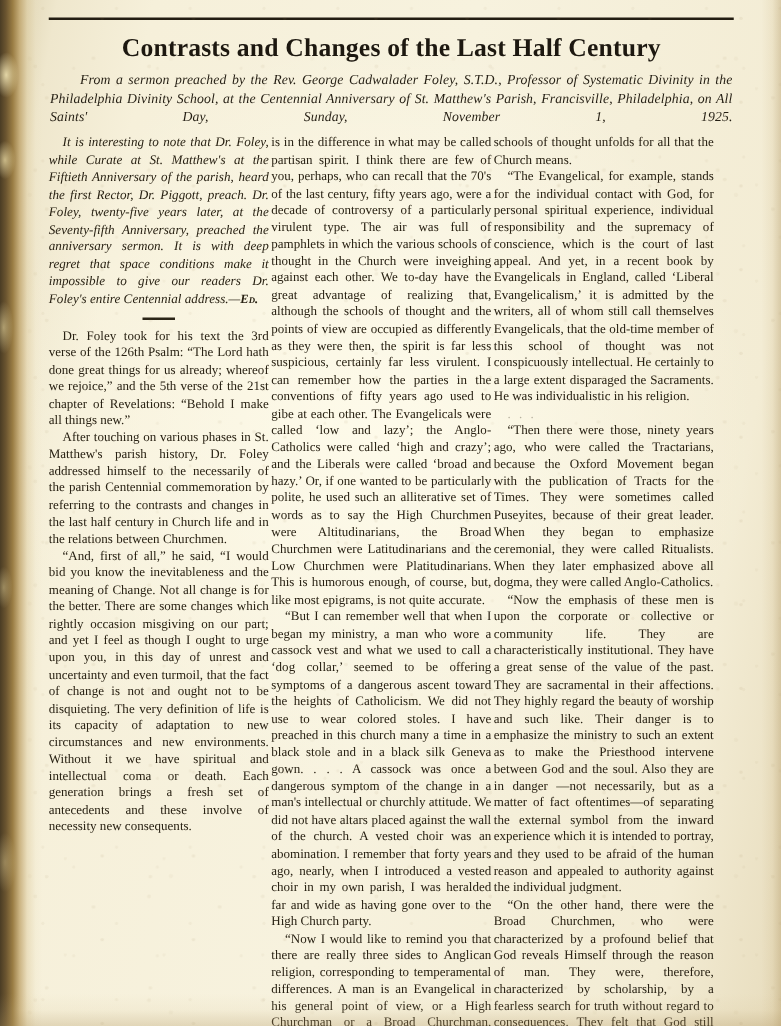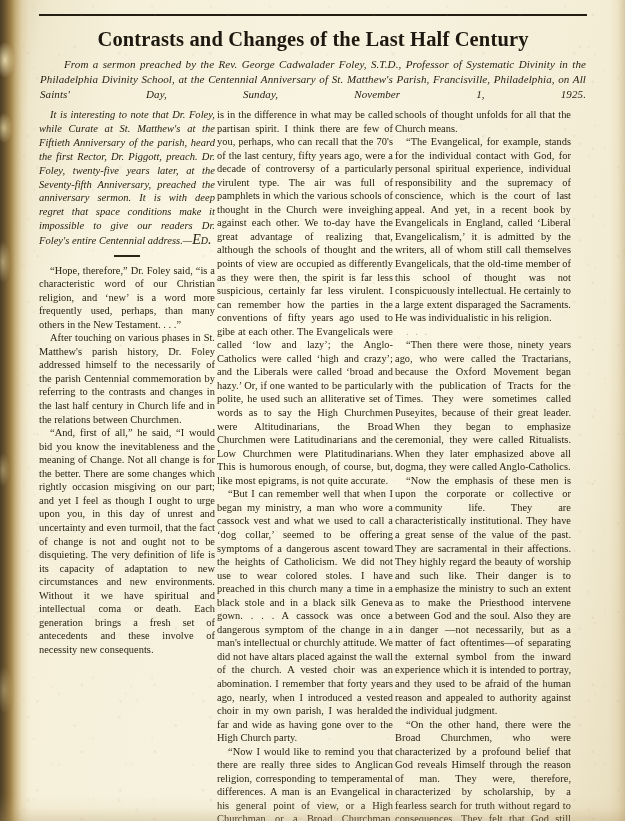--- a/index.html
+++ b/index.html
@@ -168,21 +168,22 @@
     font-style: italic;
     font-size: 10.5px;
     line-height: 13.9px;
     text-align: justify;
     text-indent: 11px;
     margin: 0;
   }
   .ed-note .sig {
     font-style: italic;
     font-variant: small-caps;
-    font-size: 14px;
+    font-size: 10px;
+    font-weight: bold;
   }
 
   .mini-rule {
     width: 26px;
     height: 1.5px;
     background: #2b2517;
     margin: 7px auto 7px auto;
   }
 
   
@@ -209,21 +210,21 @@
     <div class="attribution">From a sermon preached by the Rev. George Cadwalader Foley, S.T.D., Professor of Systematic Divinity in the Philadelphia Divinity School, at the Centennial Anniversary of St. Matthew's Parish, Francisville, Philadelphia, on All Saints' Day, Sunday, November 1, 1925.</div>
 
     <div class="columns">
 
       <div class="col">
 
         <p class="ed-note"><span>It is interesting to note that Dr. Foley, while Curate at St. Matthew's at the Fiftieth Anniversary of the parish, heard the first Rector, Dr. Piggott, preach. Dr. Foley, twenty-five years later, at the Seventy-fifth Anniversary, preached the anniversary sermon. It is with deep regret that space conditions make it impossible to give our readers Dr. Foley's entire Centennial address.—</span><span class="sig">Ed.</span></p>
 
         <div class="mini-rule"></div>
 
-        <p>“Hope, therefore,” Dr. Foley said, “is a characteristic word of our Christian religion, and ‘new’ is a word more frequently used, perhaps, than many others in the New Testament. . . .”</p>
+        <p>Dr. Foley took for his text the 3rd verse of the 126th Psalm: “The Lord hath done great things for us already; whereof we rejoice,” and the 5th verse of the 21st chapter of Revelations: “Behold I make all things new.”</p>
         <p>After touching on various phases in St. Matthew's parish history, Dr. Foley addressed himself to the necessarily of the parish Centennial commemoration by referring to the contrasts and changes in the last half century in Church life and in the relations between Churchmen.</p>
         <p>“And, first of all,” he said, “I would bid you know the inevitableness and the meaning of Change. Not all change is for the better. There are some changes which rightly occasion misgiving on our part; and yet I feel as though I ought to urge upon you, in this day of unrest and uncertainty and even turmoil, that the fact of change is not and ought not to be disquieting. The very definition of life is its capacity of adaptation to new circumstances and new environments. Without it we have spiritual and intellectual coma or death. Each generation brings a fresh set of antecedents and these involve of necessity new consequents.</p>
 
       </div>
 
       <div class="col">
         <p class="noindent">is in the difference in what may be called partisan spirit. I think there are few of you, perhaps, who can recall that the 70's of the last century, fifty years ago, were a decade of controversy of a particularly virulent type. The air was full of pamphlets in which the various schools of thought in the Church were inveighing against each other. We to-day have the great advantage of realizing that, although the schools of thought and the points of view are occupied as differently as they were then, the spirit is far less suspicious, certainly far less virulent. I can remember how the parties in the conventions of fifty years ago used to gibe at each other. The Evangelicals were called ‘low and lazy’; the Anglo-Catholics were called ‘high and crazy’; and the Liberals were called ‘broad and hazy.’ Or, if one wanted to be particularly polite, he used such an alliterative set of words as to say the High Churchmen were Altitudinarians, the Broad Churchmen were Latitudinarians and the Low Churchmen were Platitudinarians. This is humorous enough, of course, but, like most epigrams, is not quite accurate.</p>
         <p>“But I can remember well that when I began my ministry, a man who wore a cassock vest and what we used to call a ‘dog collar,’ seemed to be offering symptoms of a dangerous ascent toward the heights of Catholicism. We did not use to wear colored stoles. I have preached in this church many a time in a black stole and in a black silk Geneva gown. . . . A cassock was once a dangerous symptom of the change in a man's intellectual or churchly attitude. We did not have altars placed against the wall of the church. A vested choir was an abomination. I remember that forty years ago, nearly, when I introduced a vested choir in my own parish, I was heralded far and wide as having gone over to the High Church party.</p>
         <p>“Now I would like to remind you that there are really three sides to Anglican religion, corresponding to temperamental differences. A man is an Evangelical in his general point of view, or a High Churchman or a Broad Churchman, owing to his peculiar temperamental make-up, and it behooves us to remember—and indeed the past half century has well taught us—that no one of these</p>
       </div>

